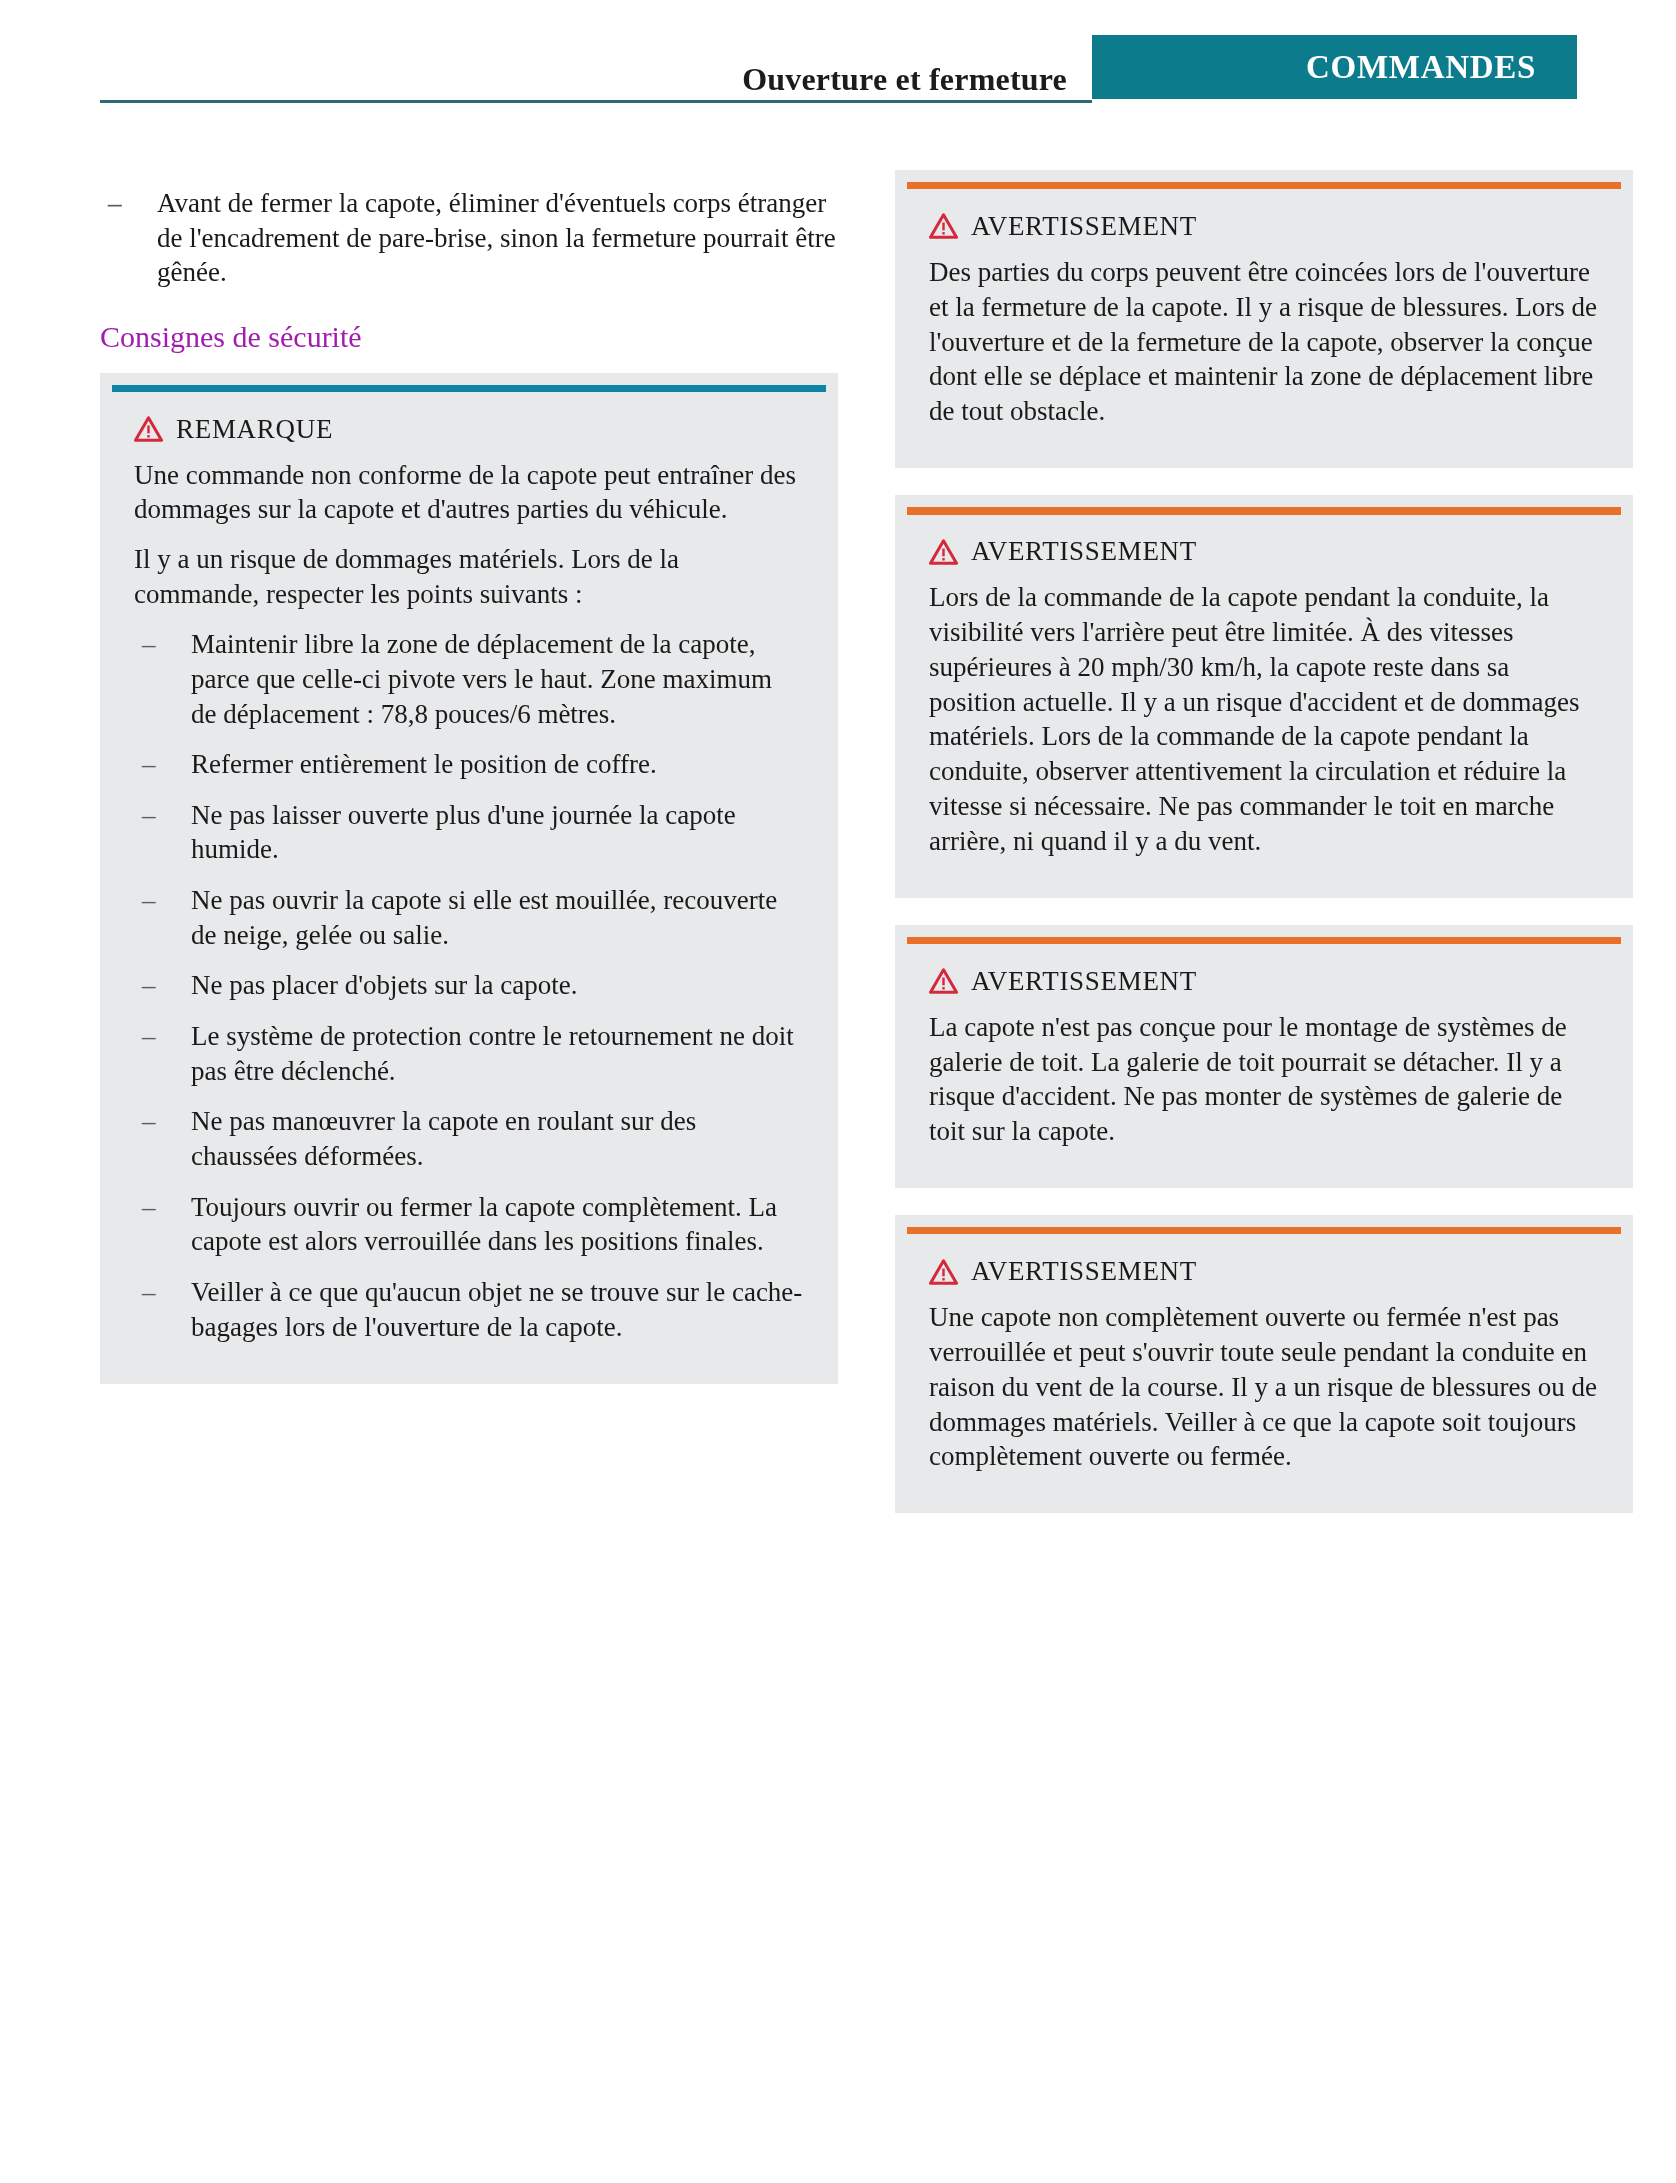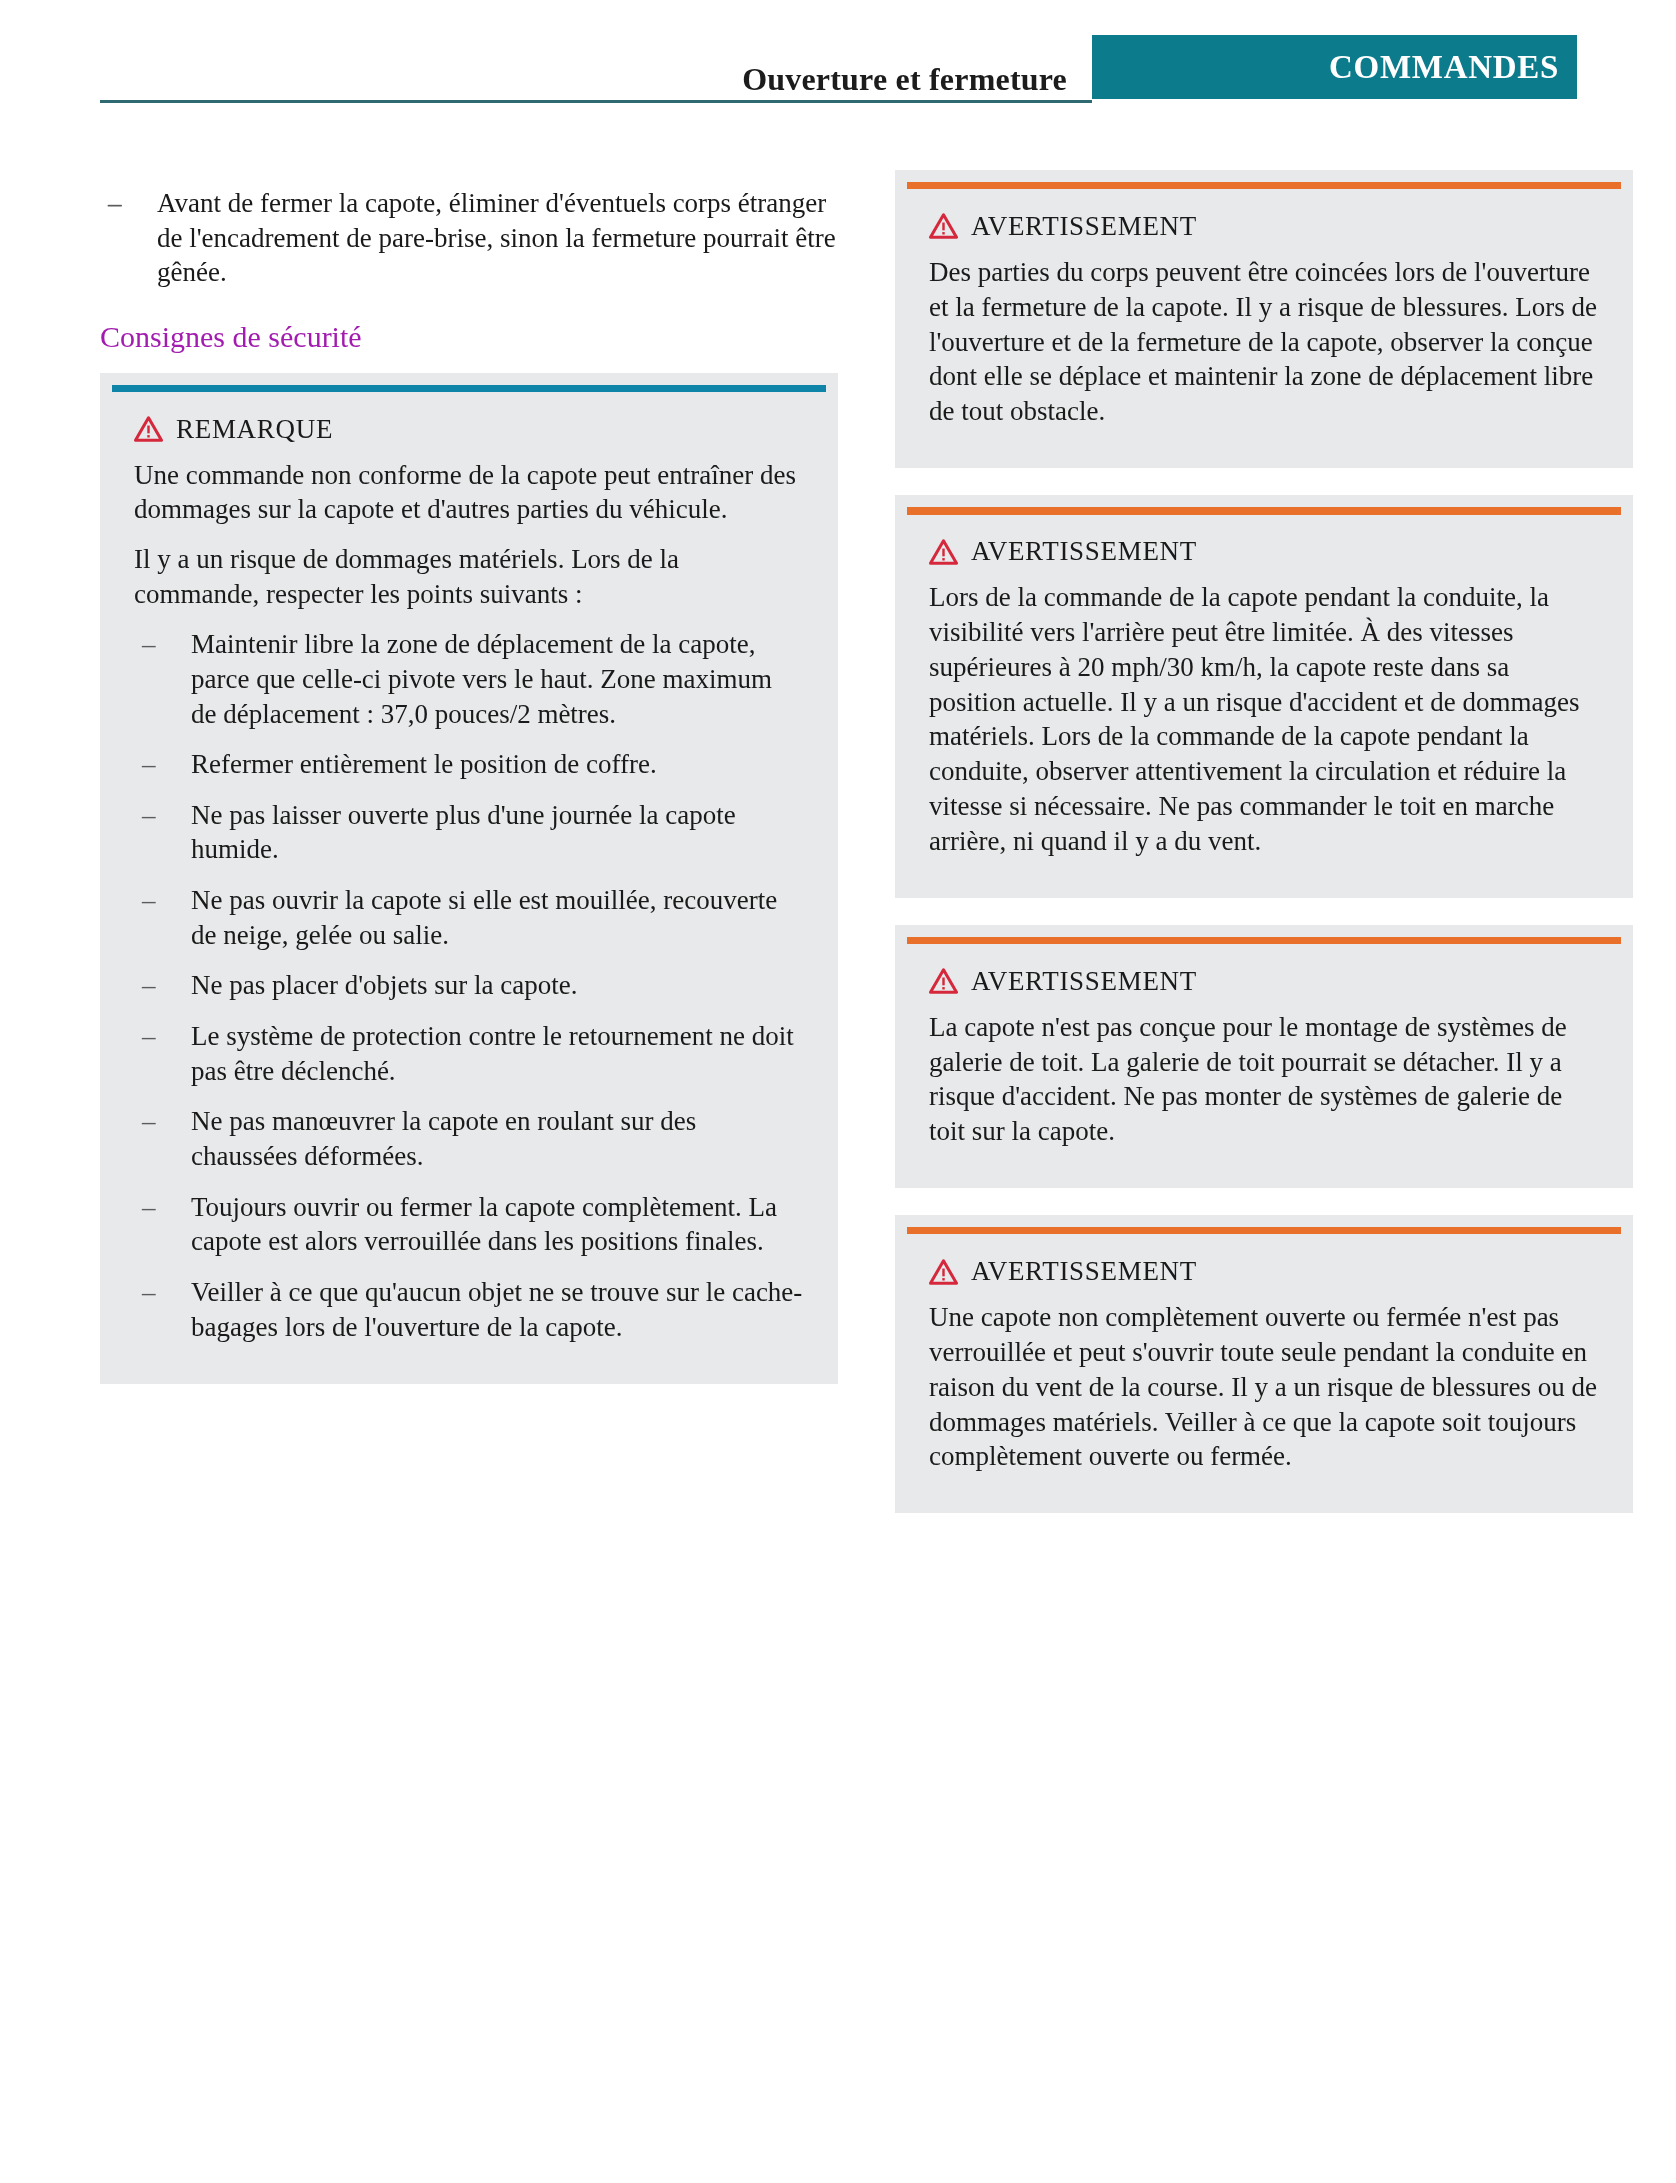--- a/index.html
+++ b/index.html
@@ -48,21 +48,21 @@
     white-space: nowrap;
   }
   .header-tab {
     background: #0c7b8c;
     width: 485px;
     height: 64px;
     display: flex;
     align-items: center;
     justify-content: flex-end;
     box-sizing: border-box;
-    padding-right: 18px;
+    padding-right: 41px;
   }
   .header-tab-label {
     color: #ffffff;
     font-size: 33px;
     font-weight: bold;
     letter-spacing: 0.7px;
     white-space: nowrap;
   }
   .header-rule {
     position: absolute;
@@ -212,21 +212,21 @@
               <rect x="30.2" y="22" width="5.6" height="18" fill="#d6283c"></rect>
               <rect x="30.2" y="44" width="5.6" height="5.6" fill="#d6283c"></rect>
             </svg>
             <span class="notice-title">REMARQUE</span>
           </div>
           <p class="body-text">Une commande non conforme de la capote peut entraîner des dommages sur la capote et d'autres parties du véhicule.</p>
           <p class="body-text">Il y a un risque de dommages matériels. Lors de la commande, respecter les points suivants :</p>
           <ul class="dash-list">
             <li>
               <span class="dash">–</span>
-              <span>Maintenir libre la zone de déplacement de la capote, parce que celle-ci pivote vers le haut. Zone maximum de déplacement : 37,0 pouces/2 mètres.</span>
+              <span>Maintenir libre la zone de déplacement de la capote, parce que celle-ci pivote vers le haut. Zone maximum de déplacement : 78,8 pouces/6 mètres.</span>
             </li>
             <li>
               <span class="dash">–</span>
               <span>Refermer entièrement le position de coffre.</span>
             </li>
             <li>
               <span class="dash">–</span>
               <span>Ne pas laisser ouverte plus d'une journée la capote humide.</span>
             </li>
             <li>

